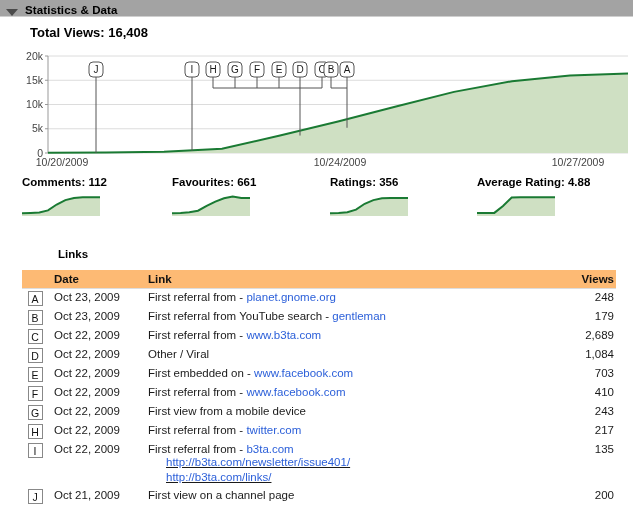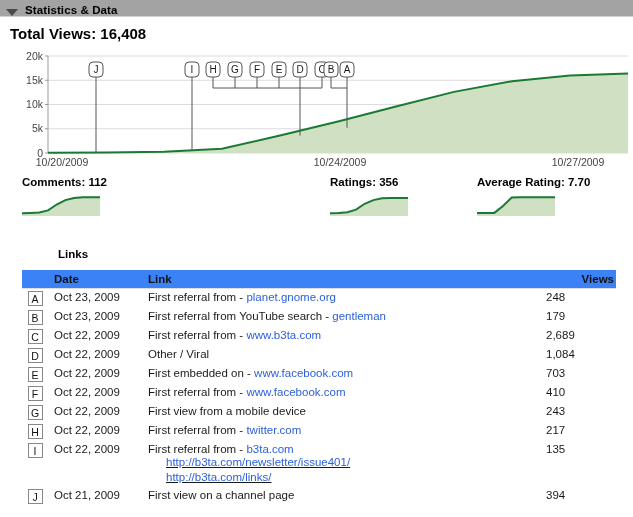--- a/index.html
+++ b/index.html
@@ -26,22 +26,22 @@
     border-left: 6px solid transparent;
     border-right: 6px solid transparent;
     border-top: 7px solid #4a4a4a;
   }
   .section-title {
     font-size: 11.5px; font-weight: bold; letter-spacing: .1px;
   }
 
   
   .total-views {
-    position: absolute; left: 10px; top: 25px;
-    font-size: 15px; font-weight: bold;
+    position: absolute; left: 30px; top: 25px;
+    font-size: 13px; font-weight: bold;
   }
 
   
   .chart-wrap {
     position: absolute; left: 0px; top: 48px;
     width: 562px; height: 118px;
   }
   .chart-svg { display: block; }
 
   .ylabel, .xlabel {
@@ -69,21 +69,21 @@
     position: absolute; left: 22px; top: 248px;
     font-size: 11.5px; font-weight: bold; padding-left: 36px;
   }
   .links-table {
     position: absolute; left: 22px; top: 270px;
     width: 594px;
     border-collapse: collapse;
     font-size: 11.5px;
   }
   .links-table thead th {
-    background: #3b82f6;
+    background: #fdba74;
     font-weight: bold;
     font-size: 11.5px;
     padding: 3px 0 3px 0;
     text-align: left;
     color: #111;
     border-bottom: 1px solid #dddddd;
   }
   .th-badge { width: 26px; }
   .th-date  { width: 92px; padding-left: 6px !important; }
   .th-link  { padding-left: 8px !important; }
@@ -94,21 +94,21 @@
   }
   .td-badge { width: 26px; text-align: center; }
   .badge {
     display: inline-block;
     width: 15px; height: 15px; line-height: 14px;
     border: 1px solid #888; background: #fff;
     font-size: 10.5px; text-align: center; color: #111;
   }
   .td-date { width: 92px; padding-left: 6px !important; white-space: nowrap; }
   .td-link { padding-left: 8px !important; }
-  .td-views { width: 70px; padding-right: 2px !important; white-space: nowrap; }
+  .td-views { text-align: right; width: 70px; padding-right: 2px !important; white-space: nowrap; }
   a.lnk, .lnk {
     color: #2b5fd9; text-decoration: none;
   }
   .sublinks { padding-left: 18px; text-decoration: underline; }
   .sublinks div { line-height: 15px; }
 </style>
 </head>
 <body>
 
 <div class="page">
@@ -180,25 +180,29 @@
           <text x="347" y="25" class="marker-letter">A</text>
         </g>
       </svg>
   </div>
 
   <div class="mini-row" id="mini-row">
       <div class="mini" style="left: 22px;"><div class="mini-title">Comments: 112</div><svg width="78" height="24" viewBox="0 0 78 24">
           <path d="M0 21.26923076923077 L8.666666666666666 20.903846153846153 L17.333333333333332 20.53846153846154 L26 18.346153846153847 L34.666666666666664 12.5 L43.333333333333336 8.115384615384617 L52 5.923076923076923 L60.666666666666664 5.192307692307693 L69.33333333333333 5.192307692307693 L78 5.192307692307693 L78 24 L0 24 Z" fill="#cfe0c3" stroke="none"></path>
           <path d="M0 21.26923076923077 L8.666666666666666 20.903846153846153 L17.333333333333332 20.53846153846154 L26 18.346153846153847 L34.666666666666664 12.5 L43.333333333333336 8.115384615384617 L52 5.923076923076923 L60.666666666666664 5.192307692307693 L69.33333333333333 5.192307692307693 L78 5.192307692307693 " fill="none" stroke="#1a7a33" stroke-width="2"></path>
         </svg></div>
+      <div class="mini" style="left: 172px;"><div class="mini-title">Favourites: 661</div><svg width="78" height="24" viewBox="0 0 78 24">
+          <path d="M0 21.26923076923077 L8.666666666666666 20.903846153846153 L17.333333333333332 20.173076923076923 L26 18.71153846153846 L34.666666666666664 13.961538461538462 L43.333333333333336 9.576923076923077 L52 6.28846153846154 L60.666666666666664 4.46153846153846 L69.33333333333333 5.923076923076923 L78 5.923076923076923 L78 24 L0 24 Z" fill="#cfe0c3" stroke="none"></path>
+          <path d="M0 21.26923076923077 L8.666666666666666 20.903846153846153 L17.333333333333332 20.173076923076923 L26 18.71153846153846 L34.666666666666664 13.961538461538462 L43.333333333333336 9.576923076923077 L52 6.28846153846154 L60.666666666666664 4.46153846153846 L69.33333333333333 5.923076923076923 L78 5.923076923076923 " fill="none" stroke="#1a7a33" stroke-width="2"></path>
+        </svg></div>
       <div class="mini" style="left: 330px;"><div class="mini-title">Ratings: 356</div><svg width="78" height="24" viewBox="0 0 78 24">
           <path d="M0 21.26923076923077 L8.666666666666666 20.903846153846153 L17.333333333333332 20.173076923076923 L26 17.615384615384613 L34.666666666666664 11.76923076923077 L43.333333333333336 8.115384615384617 L52 6.28846153846154 L60.666666666666664 5.923076923076923 L69.33333333333333 5.923076923076923 L78 5.923076923076923 L78 24 L0 24 Z" fill="#cfe0c3" stroke="none"></path>
           <path d="M0 21.26923076923077 L8.666666666666666 20.903846153846153 L17.333333333333332 20.173076923076923 L26 17.615384615384613 L34.666666666666664 11.76923076923077 L43.333333333333336 8.115384615384617 L52 6.28846153846154 L60.666666666666664 5.923076923076923 L69.33333333333333 5.923076923076923 L78 5.923076923076923 " fill="none" stroke="#1a7a33" stroke-width="2"></path>
         </svg></div>
-      <div class="mini" style="left: 477px;"><div class="mini-title">Average Rating: 7.70</div><svg width="78" height="24" viewBox="0 0 78 24">
+      <div class="mini" style="left: 477px;"><div class="mini-title">Average Rating: 4.88</div><svg width="78" height="24" viewBox="0 0 78 24">
           <path d="M0 20.903846153846153 L8.666666666666666 20.903846153846153 L17.333333333333332 20.903846153846153 L26 13.961538461538462 L34.666666666666664 5.557692307692307 L43.333333333333336 5.192307692307693 L52 5.192307692307693 L60.666666666666664 5.192307692307693 L69.33333333333333 5.192307692307693 L78 5.192307692307693 L78 24 L0 24 Z" fill="#cfe0c3" stroke="none"></path>
           <path d="M0 20.903846153846153 L8.666666666666666 20.903846153846153 L17.333333333333332 20.903846153846153 L26 13.961538461538462 L34.666666666666664 5.557692307692307 L43.333333333333336 5.192307692307693 L52 5.192307692307693 L60.666666666666664 5.192307692307693 L69.33333333333333 5.192307692307693 L78 5.192307692307693 " fill="none" stroke="#1a7a33" stroke-width="2"></path>
         </svg></div>
     </div>
 
   <div class="links-title">Links</div>
 
   <table class="links-table">
     <thead>
       <tr>
@@ -284,18 +288,18 @@
             </div>
           </td>
           <td class="td-views">135</td>
         </tr>
         <tr>
           <td class="td-badge"><span class="badge">J</span></td>
           <td class="td-date">Oct 21, 2009</td>
           <td class="td-link">
             <div><span>First view on a channel page</span></div>
           </td>
-          <td class="td-views">394</td>
+          <td class="td-views">200</td>
         </tr>
       </tbody>
   </table>
 
 </div>
 
 </body></html>

